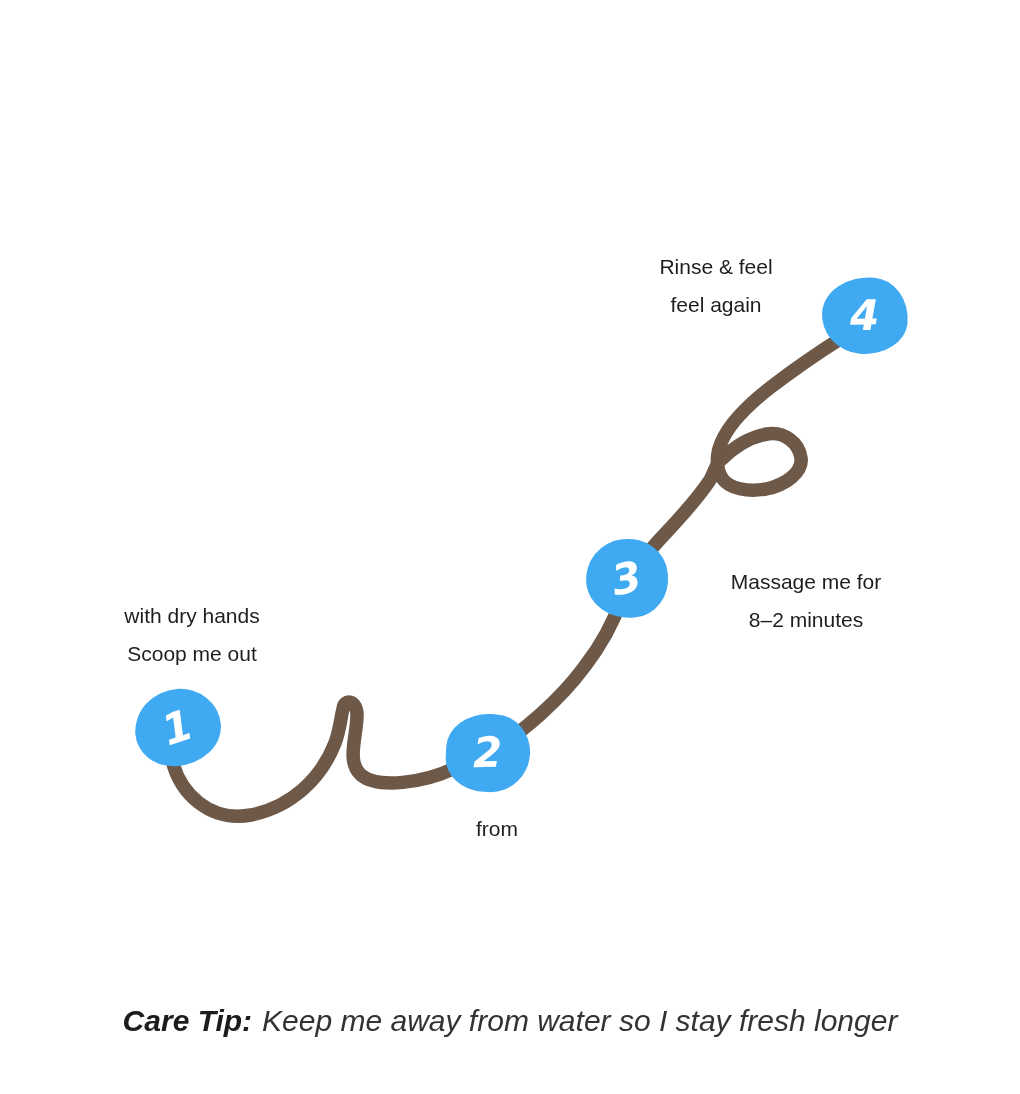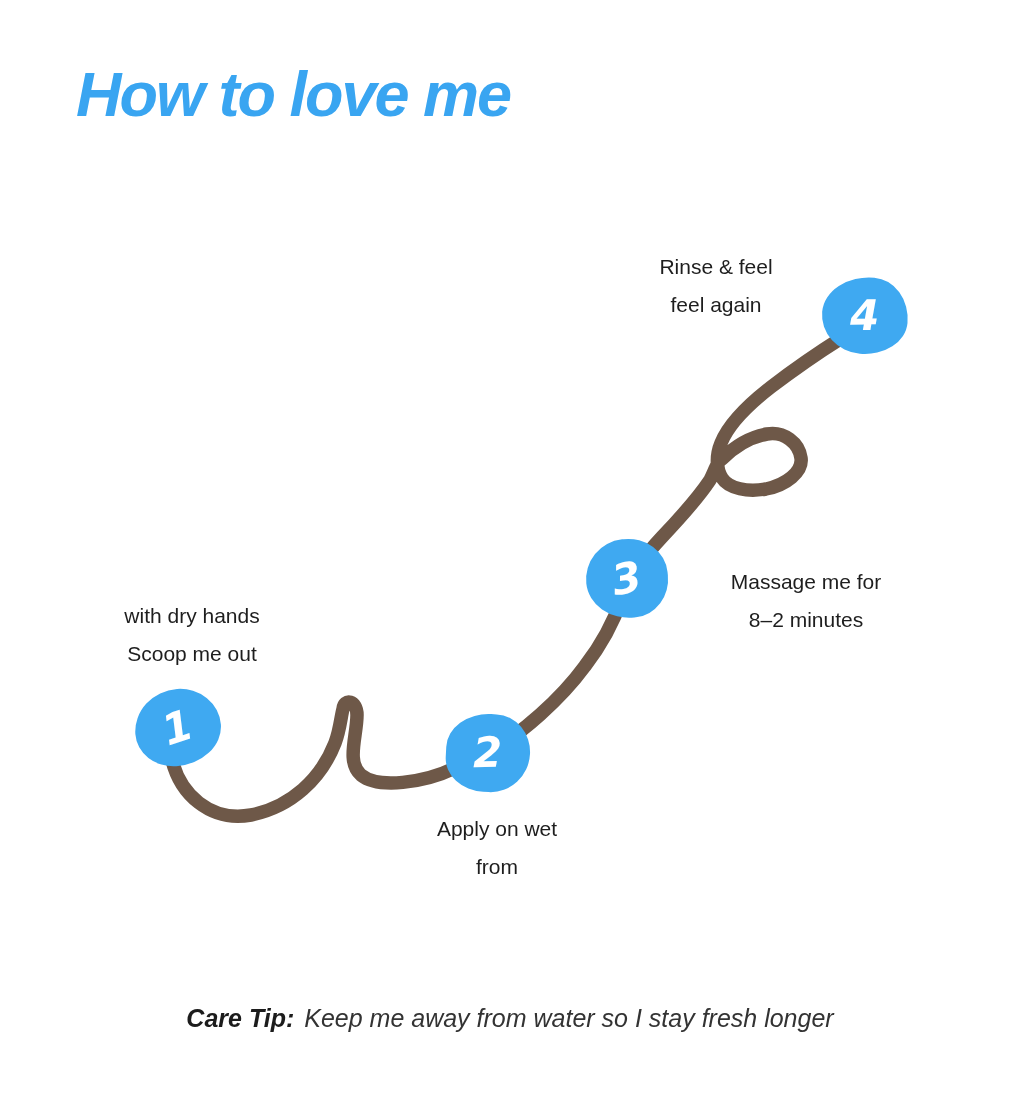--- a/index.html
+++ b/index.html
@@ -77,38 +77,37 @@
   .label-1 { left: 32px;  top: 597px; }
   .label-2 { left: 337px; top: 810px; }
   .label-3 { left: 646px; top: 563px; }
   .label-4 { left: 556px; top: 248px; }
   .step-label span { display: block; }
   .care-tip {
     position: absolute;
     left: 0; right: 0;
     top: 1004px;
     text-align: center;
-    font-size: 25px;
+    font-size: 30px;
     font-style: italic;
     color: #2E2E2E;
     white-space: nowrap;
   }
   .care-tip .tip-prefix {
     font-weight: bold;
     color: #1C1C1C;
     margin-right: 10px;
   }
   .care-tip .tip-text { font-weight: normal; color: #333333; }
 </style>
 </head>
 <body>
 
 <div class="canvas">
 
-  <h1 class="page-title">How to love me</h1>
 
   <svg class="squiggle-svg" viewBox="0 0 1020 1094" aria-hidden="true">
     <path d="M 170 750
          C 177 797 213 822 251 815
          C 291 807 321 779 335 743
          C 340 730 341 716 343 709
          C 344 698 357 700 357 715
          C 357 736 346 762 361 775
          C 378 789 424 783 455 768
          C 467 762 477 757 490 752
@@ -137,21 +136,20 @@
   </div>
   <div class="step-dot dot-4">
     <span class="num">4</span>
   </div>
 
   <div class="step-label label-1">
     <span>with dry hands</span>
     <span>Scoop me out</span>
   </div>
   <div class="step-label label-2">
-    <span>Apply on wet</span>
     <span>from</span>
   </div>
   <div class="step-label label-3">
     <span>Massage me for</span>
     <span>8–2 minutes</span>
   </div>
   <div class="step-label label-4">
     <span>Rinse &amp; feel</span>
     <span>feel again</span>
   </div>

